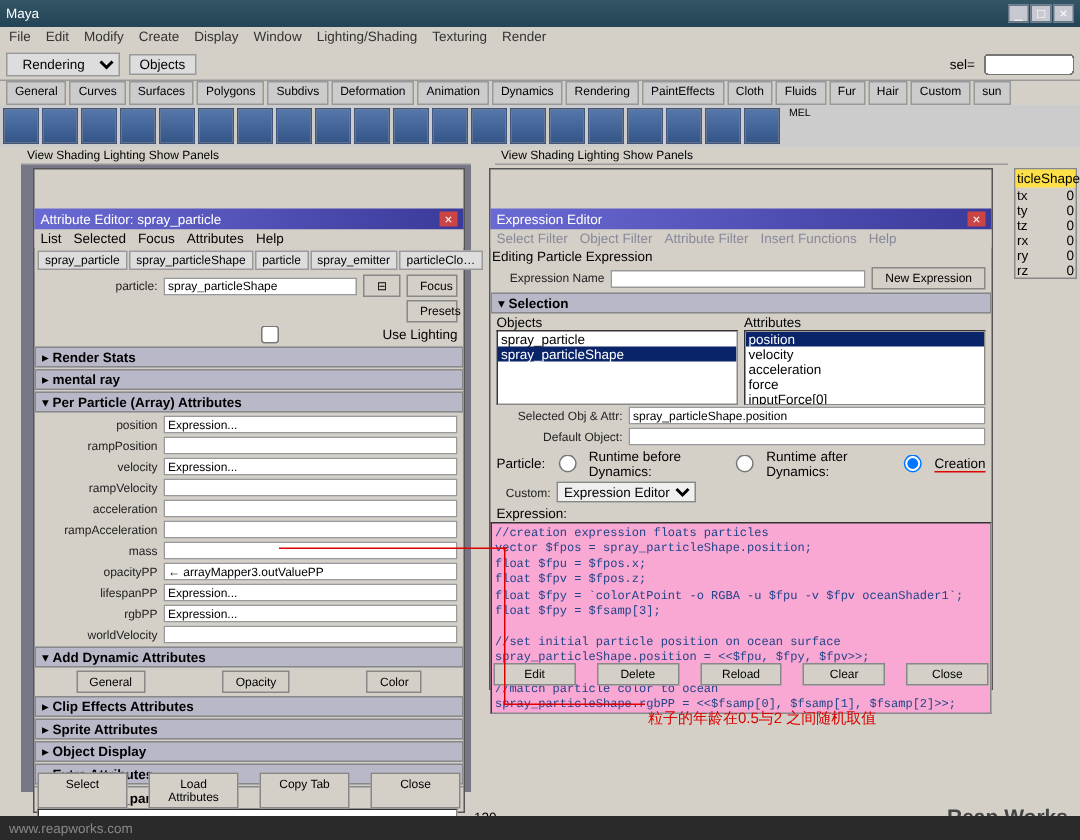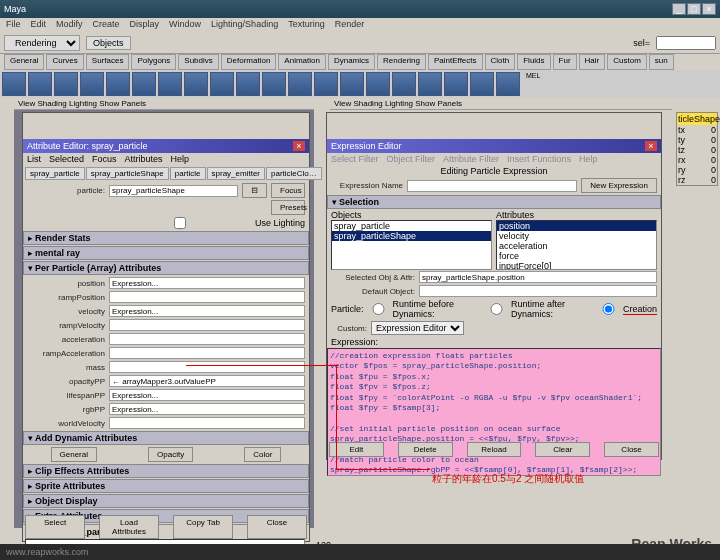--- a/index.html
+++ b/index.html
@@ -263,21 +263,21 @@
       <span>Expression Editor</span>
       <span class="x">×</span>
     </div>
     <div class="pmenu" style="color:#889">
       <span>Select Filter</span>
       <span>Object Filter</span>
       <span>Attribute Filter</span>
       <span>Insert Functions</span>
       <span>Help</span>
     </div>
-    <div style="text-align:center;padding:1px">Editing Particle Expression</div>
+    <div style="padding:1px">Editing Particle Expression</div>
     <div class="row">
         <label style="width:72px">Expression Name</label>
         <input style="">
         <span class="btn">New Expression</span>
       </div>
     <div class="section open">Selection</div>
     <div style="display:flex;padding:0 4px;gap:4px">
       <div style="flex:1">
         <div>Objects</div>
         <div class="listbox">

